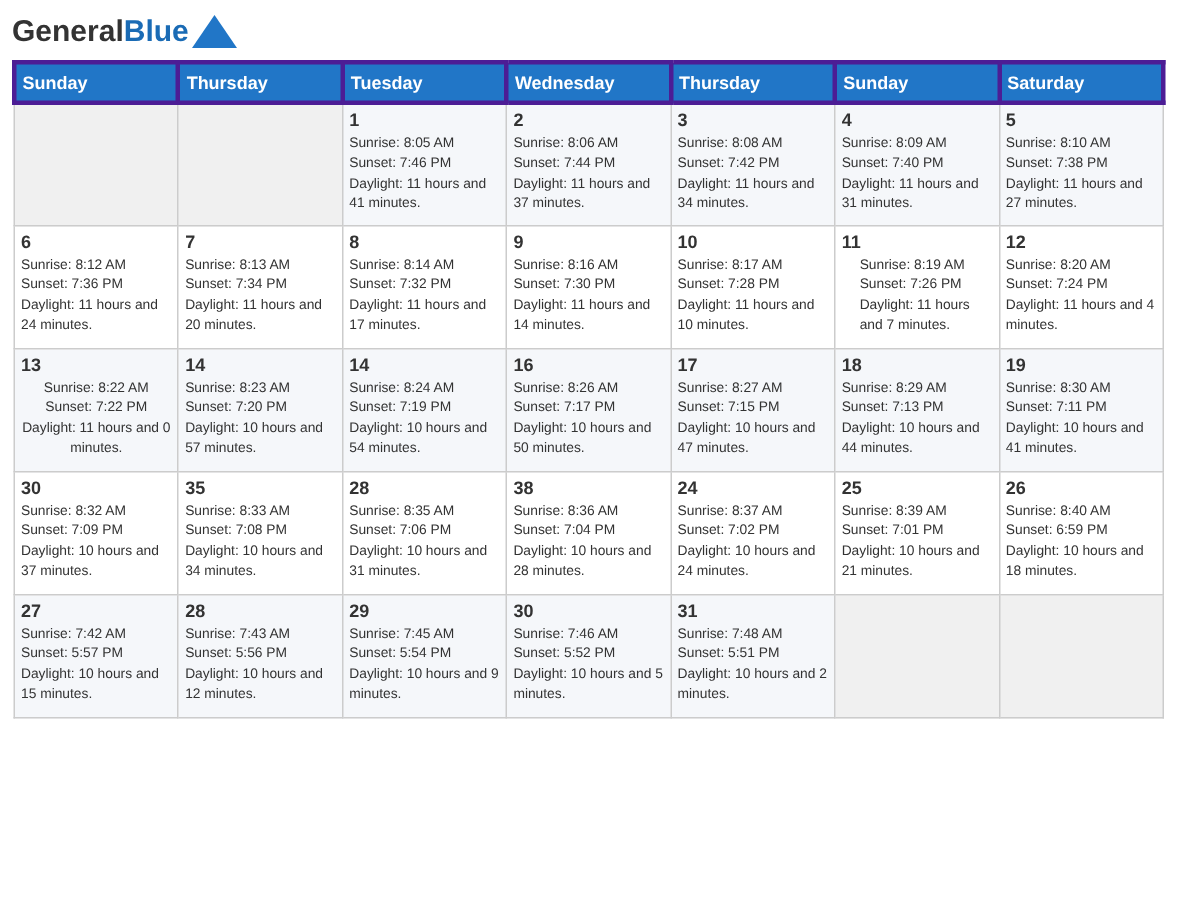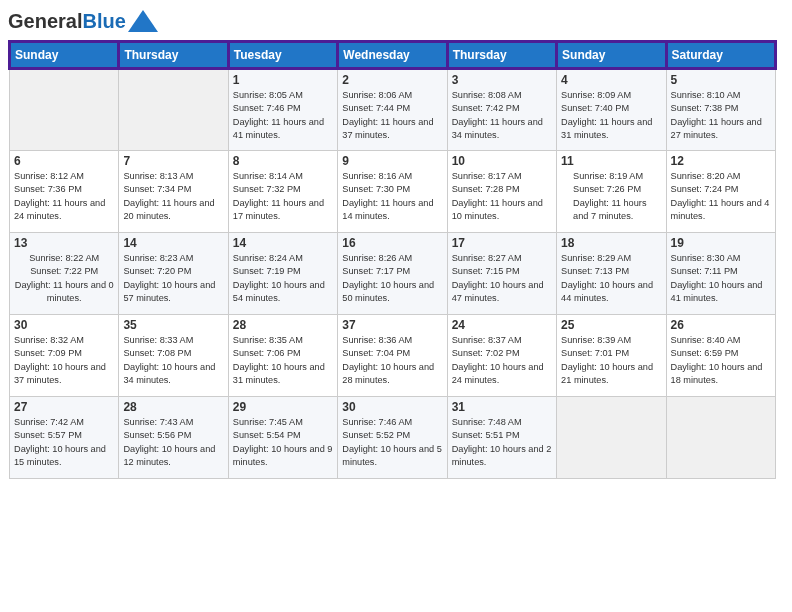--- a/index.html
+++ b/index.html
@@ -258,21 +258,21 @@
 Sunset: 7:08 PM
 Daylight: 10 hours and 34 minutes.</div>
           </td>
           <td>
             <span class="day-num">28</span>
             <div class="day-info" style="white-space: pre-line;">Sunrise: 8:35 AM
 Sunset: 7:06 PM
 Daylight: 10 hours and 31 minutes.</div>
           </td>
           <td>
-            <span class="day-num">37</span>
+            <span class="day-num">38</span>
             <div class="day-info" style="white-space: pre-line;">Sunrise: 8:36 AM
 Sunset: 7:04 PM
 Daylight: 10 hours and 28 minutes.</div>
           </td>
           <td>
             <span class="day-num">24</span>
             <div class="day-info" style="white-space: pre-line;">Sunrise: 8:37 AM
 Sunset: 7:02 PM
 Daylight: 10 hours and 24 minutes.</div>
           </td>

